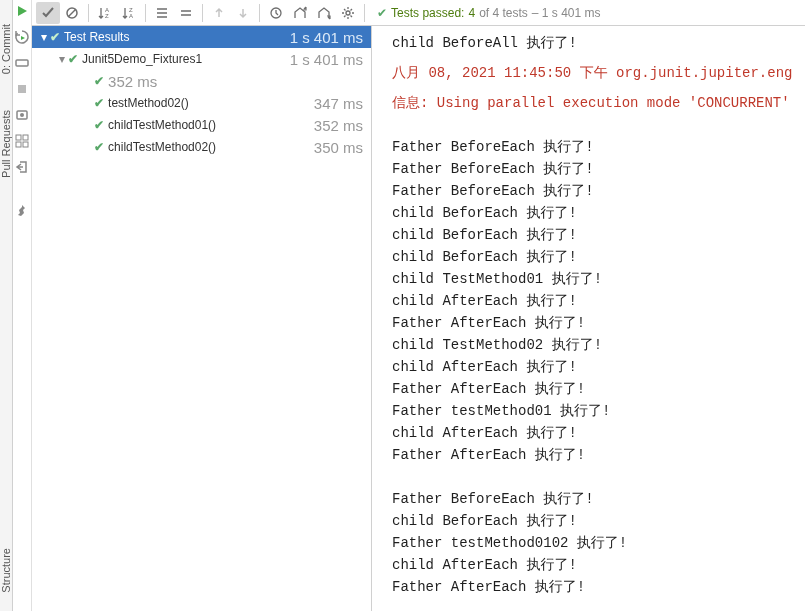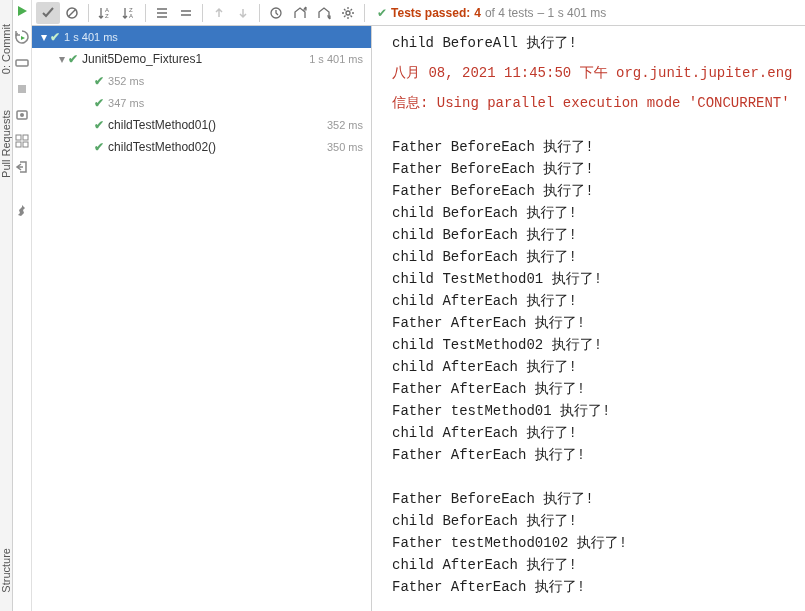--- a/index.html
+++ b/index.html
@@ -16,35 +16,35 @@
 
 .main { flex: 1; display: flex; flex-direction: column; }
 
 
 .toolbar { height: 26px; border-bottom: 1px solid #d0d0d0; display: flex; align-items: center; gap: 0; padding: 0 4px; background: #fff; }
 .tbtn { width: 24px; height: 22px; display:flex; align-items:center; justify-content:center; color:#6e6e6e; cursor:pointer; border-radius:2px; }
 .tbtn.active { background:#d8d8d8; }
 .tsep { width:1px; height:18px; background:#d0d0d0; margin:0 4px; }
 .summary { margin-left: 8px; font-size: 12px; color:#888; display:flex; align-items:center; gap:4px; }
 .summary .tick { color:#59a869; }
-.summary strong { color:#c2410c; font-weight:700; }
+.summary strong { color:#4d7c0f; font-weight:400; }
 
 
 .body { flex:1; display:flex; overflow:hidden; }
 
 
 .tree { width: 340px; border-right: 1px solid #d0d0d0; display:flex; flex-direction:column; }
 .tree-row { display:flex; align-items:center; height:22px; padding: 0 8px 0 6px; cursor:pointer; }
 .tree-row.selected { background:#3a77c2; color:#fff; }
 .tree-row .chevron { width:12px; text-align:center; color:#888; }
 .tree-row.selected .chevron { color:#fff; }
 .tree-row .pass { color:#59a869; margin-right:4px; font-weight:bold; }
 .tree-row.selected .pass { color:#c7f0cb; }
 .tree-row .name { flex:1; white-space:nowrap; overflow:hidden; text-overflow:ellipsis; }
-.tree-row .time { color:#999; font-size:11px; }
+.tree-row .time { color:#999; font-size:15px; }
 .tree-row.selected .time { color:#dbe9f7; }
 .ind1 { padding-left: 24px; }
 .ind2 { padding-left: 50px; }
 
 
 .console { flex:1; padding: 6px 20px; font-family: "Consolas","Courier New",monospace; font-size:14px; line-height:22px; white-space:pre; overflow:hidden; color:#1f1f1f; }
 .console .red { color:#c0392b;margin-top:8px; }
 .console .empty { height:22px; }
 
 svg { display:block; }
@@ -200,37 +200,39 @@
         <span>of 4 tests</span>
         <span>– 1 s 401 ms</span>
       </div>
     </div>
 
     <div class="body">
       <div class="tree">
         <div class="tree-row selected">
           <span class="chevron">▾</span>
           <span class="pass">✔</span>
+          <span class="name">Test Results</span>
           <span class="time">1 s 401 ms</span>
         </div>
         <div class="tree-row ind1">
           <span class="chevron">▾</span>
           <span class="pass">✔</span>
           <span class="name">Junit5Demo_Fixtures1</span>
           <span class="time">1 s 401 ms</span>
         </div>
         <div id="tree-tests">
             <div class="tree-row ind2">
               <span class="chevron"></span>
               <span class="pass">✔</span>
               <span class="time">352 ms</span>
             </div>
             <div class="tree-row ind2">
               <span class="chevron"></span>
               <span class="pass">✔</span>
+              <span class="name">testMethod02()</span>
               <span class="time">347 ms</span>
             </div>
             <div class="tree-row ind2">
               <span class="chevron"></span>
               <span class="pass">✔</span>
               <span class="name">childTestMethod01()</span>
               <span class="time">352 ms</span>
             </div>
             <div class="tree-row ind2">
               <span class="chevron"></span>

